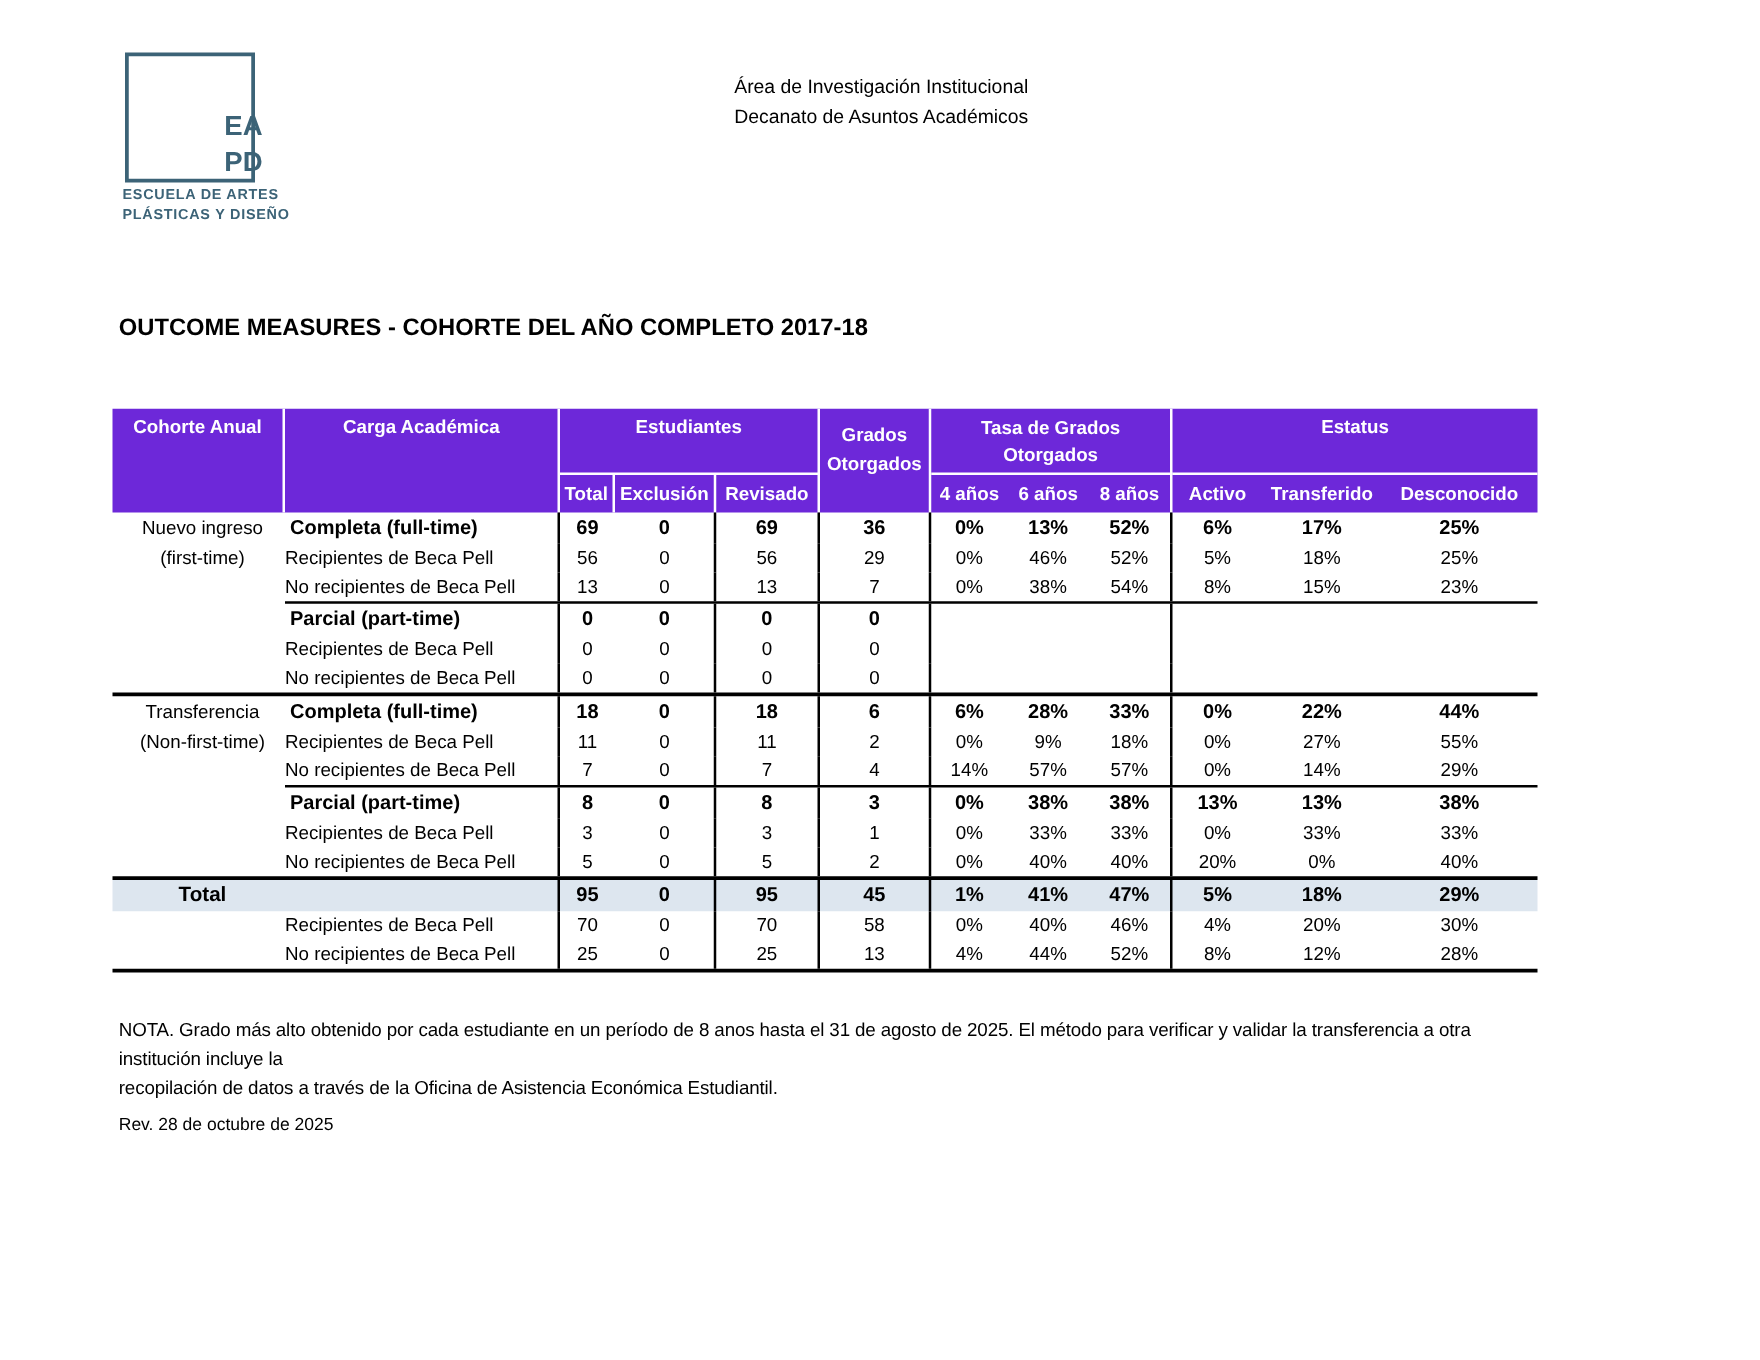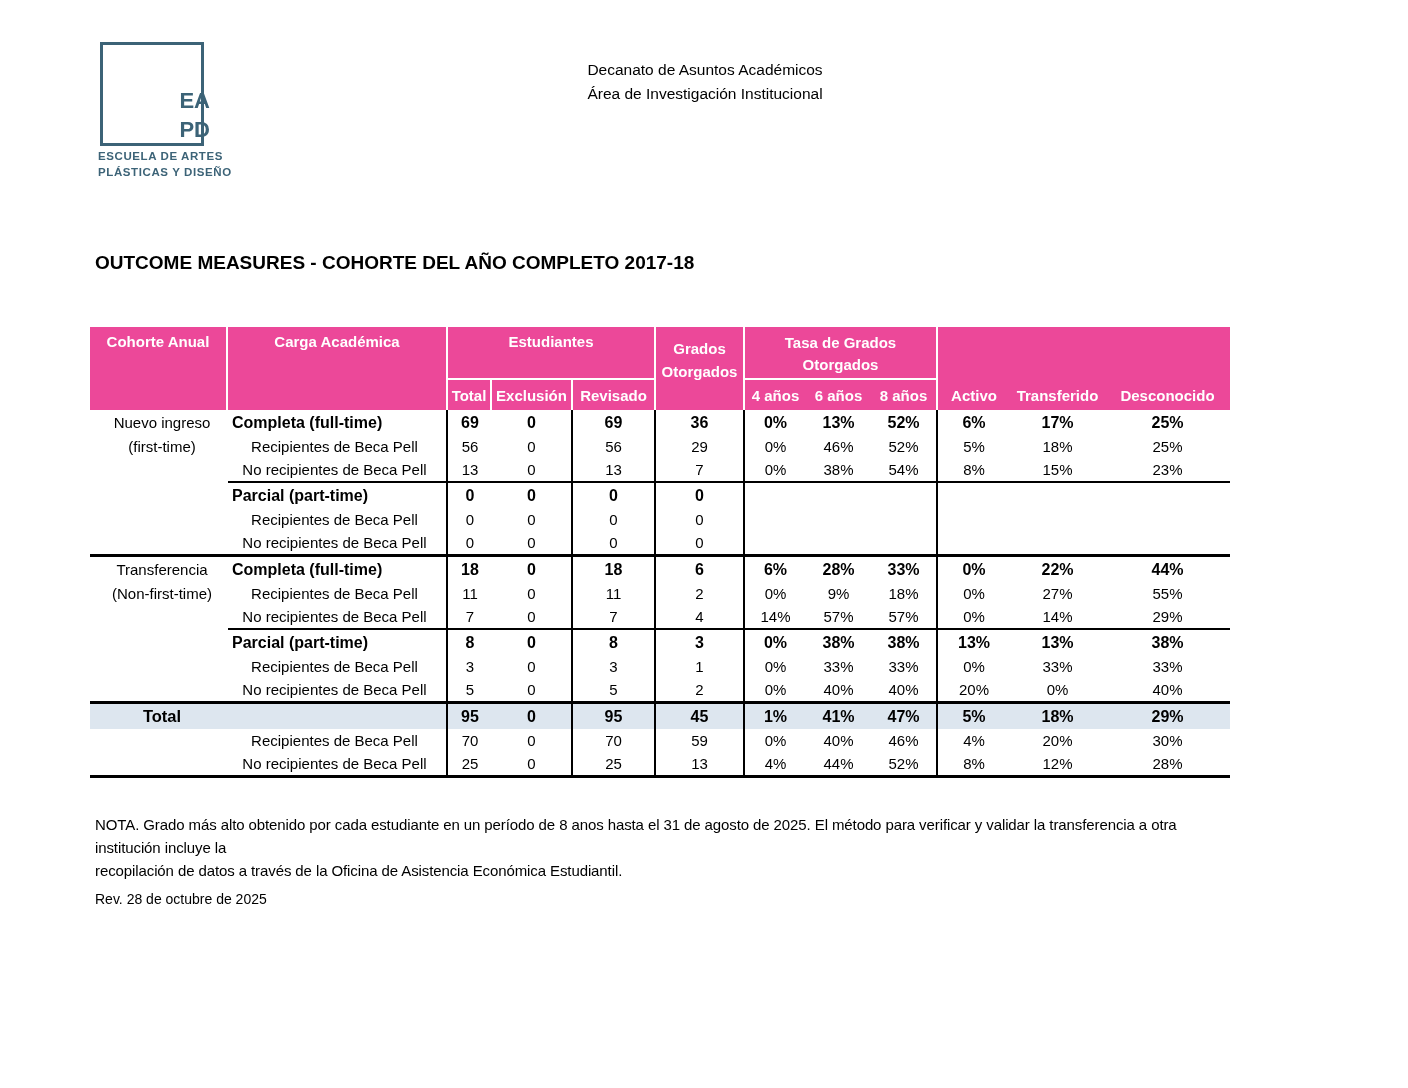--- a/index.html
+++ b/index.html
@@ -19,21 +19,21 @@
        font-size:15.5px;line-height:24px;}
 
   
   .title{position:absolute;left:95px;top:252px;font-size:19px;font-weight:700;}
 
   
   .tbl{position:absolute;left:90px;top:327px;width:1140px;}
   .grid12{display:grid;
     grid-template-columns:138px 220px 44px 81px 83px 89px 61px 65px 67px 72px 95px 125px;}
 
-  .thead{grid-template-rows:53px 30px;background:#ec4899;color:#fff;
+  .thead{grid-template-rows:53px 30px;background:#6d28d9;color:#fff;
          font-weight:700;font-size:15px;}
   .thead>div{box-sizing:border-box;text-align:center;}
   .wbr{border-right:2px solid #fff;}
   .wbb{border-bottom:2px solid #fff;}
   .h-cohorte{grid-column:1;grid-row:1/3;padding-top:6px;}
   .h-carga{grid-column:2;grid-row:1/3;padding-top:6px;}
   .h-est{grid-column:3/6;grid-row:1;padding-top:6px;}
   .h-total{grid-column:3;grid-row:2;}
   .h-excl{grid-column:4;grid-row:2;}
   .h-rev{grid-column:5;grid-row:2;}
@@ -45,21 +45,21 @@
   .h-estatus{grid-column:10/13;grid-row:1;padding-top:6px;}
   .h-activo{grid-column:10;grid-row:2;}
   .h-transf{grid-column:11;grid-row:2;}
   .h-desc{grid-column:12;grid-row:2;}
   .hs{display:flex;align-items:center;justify-content:center;}
 
   .r{height:23px;line-height:23px;font-size:15px;}
   .r.b{height:25px;line-height:25px;}
   .r>span{box-sizing:border-box;display:block;white-space:nowrap;overflow:visible;}
   .c1{padding-left:6px;text-align:center;}
-  .c2{text-align:center;padding-right:5px;}
+  .c2{text-align:left;padding-right:5px;}
   .b .c2{text-align:left;padding-left:4px;font-weight:700;font-size:16px;}
   .b .v{font-weight:700;font-size:16px;}
   .v{text-align:center;}
   .br{border-right:2px solid #000;}
   .total-row{background:#dde6ef;}
   .total-row .c1{font-weight:700;font-size:16.5px;}
   .sep2{height:0;border-top:2px solid #000;margin-left:138px;}
   .sep3{height:0;border-top:3px solid #000;}
 
   
@@ -74,22 +74,22 @@
 <div class="logo-initials">
   <div>EA</div>
   <div>PD</div>
 </div>
 <div class="logo-name">
   <div>ESCUELA DE ARTES</div>
   <div>PLÁSTICAS Y DISEÑO</div>
 </div>
 
 <div class="org">
+  <div>Área de Investigación Institucional</div>
   <div>Decanato de Asuntos Académicos</div>
-  <div>Área de Investigación Institucional</div>
 </div>
 
 <div class="title">OUTCOME MEASURES - COHORTE DEL AÑO COMPLETO 2017-18</div>
 
 <div class="tbl">
 
   <div class="grid12 thead">
     <div class="h-cohorte wbr">Cohorte Anual</div>
     <div class="h-carga wbr">Carga Académica</div>
     <div class="h-est wbr wbb">Estudiantes</div>
@@ -100,20 +100,21 @@
       <div>Grados</div>
       <div>Otorgados</div>
     </div>
     <div class="h-tasa wbr wbb">
       <div>Tasa de Grados</div>
       <div>Otorgados</div>
     </div>
     <div class="h-y4 hs">4 años</div>
     <div class="h-y6 hs">6 años</div>
     <div class="h-y8 hs wbr">8 años</div>
+    <div class="h-estatus wbb">Estatus</div>
     <div class="h-activo hs">Activo</div>
     <div class="h-transf hs">Transferido</div>
     <div class="h-desc hs">Desconocido</div>
   </div>
 
   <div class="grid12 r b">
     <span class="c1">Nuevo ingreso</span>
     <span class="c2 br">Completa (full-time)</span>
     <span class="v">69</span>
     <span class="v br">0</span>
@@ -297,21 +298,21 @@
     <span class="v">5%</span>
     <span class="v">18%</span>
     <span class="v">29%</span>
   </div>
   <div class="grid12 r sub">
     <span class="c1"></span>
     <span class="c2 br">Recipientes de Beca Pell</span>
     <span class="v">70</span>
     <span class="v br">0</span>
     <span class="v br">70</span>
-    <span class="v br">59</span>
+    <span class="v br">58</span>
     <span class="v">0%</span>
     <span class="v">40%</span>
     <span class="v br">46%</span>
     <span class="v">4%</span>
     <span class="v">20%</span>
     <span class="v">30%</span>
   </div>
   <div class="grid12 r sub">
     <span class="c1"></span>
     <span class="c2 br">No recipientes de Beca Pell</span>

